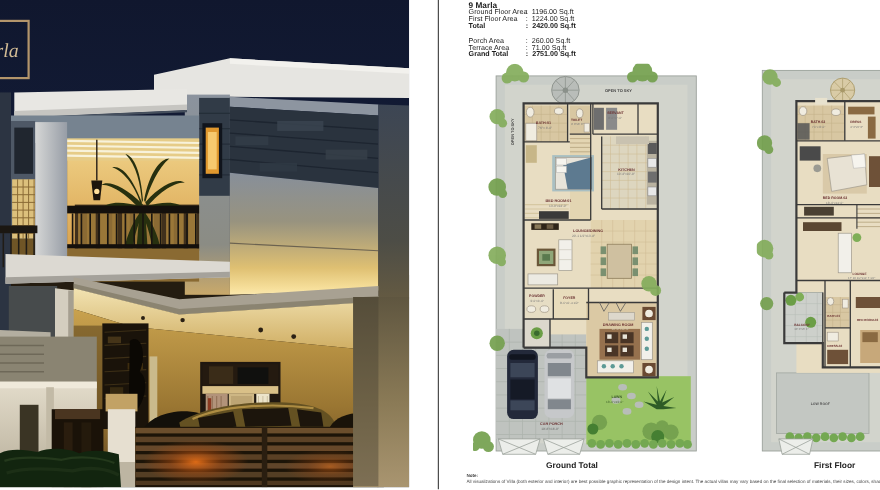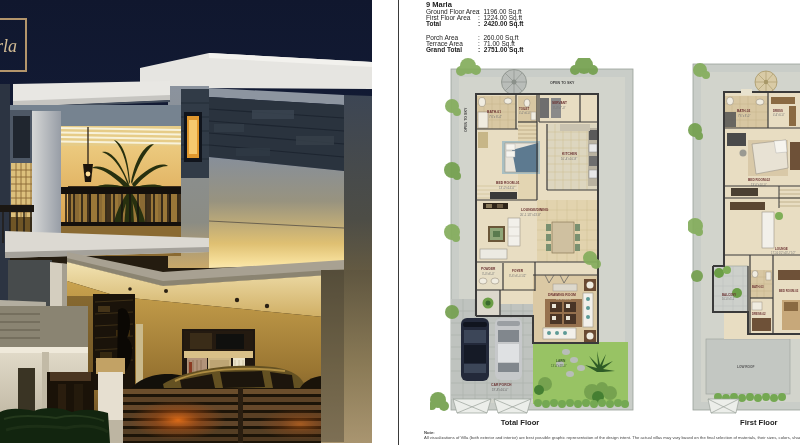--- a/index.html
+++ b/index.html
@@ -914,20 +914,20 @@
     <g fill="#74a04e" opacity="0.92">
         <circle cx="697" cy="276" r="6"></circle>
       </g>
     <g fill="#74a04e" opacity="0.92">
         <circle cx="700" cy="428" r="7"></circle>
         <circle cx="706" cy="432" r="4"></circle>
       </g>
   </g>
 </svg>
 
-<div class="abs" style="left:470px;top:418px;width:100px;text-align:center;font-size:7.6px;font-weight:bold;color:#222;">Total Floor</div>
+<div class="abs" style="left:470px;top:418px;width:100px;text-align:center;font-size:7.6px;font-weight:bold;color:#222;">Ground Total</div>
 
 <div class="abs" style="left:740px;top:418px;width:60px;text-align:left;font-size:7.6px;font-weight:bold;color:#222;">First Floor</div>
 
 <div class="abs" style="left:424px;top:431px;width:380px;font-size:4.2px;line-height:3.4px;color:#444;overflow:hidden;height:14px;">
   <div style="font-weight:bold;">Note:</div>
   <div style="white-space:nowrap;margin-top:1.2px;">All visualizations of Villa (both exterior and interior) are best possible graphic representation of the design intent. The actual villas may vary based on the final selection of materials, their sizes, colors, shades</div>
 </div>
 
 </body></html>

